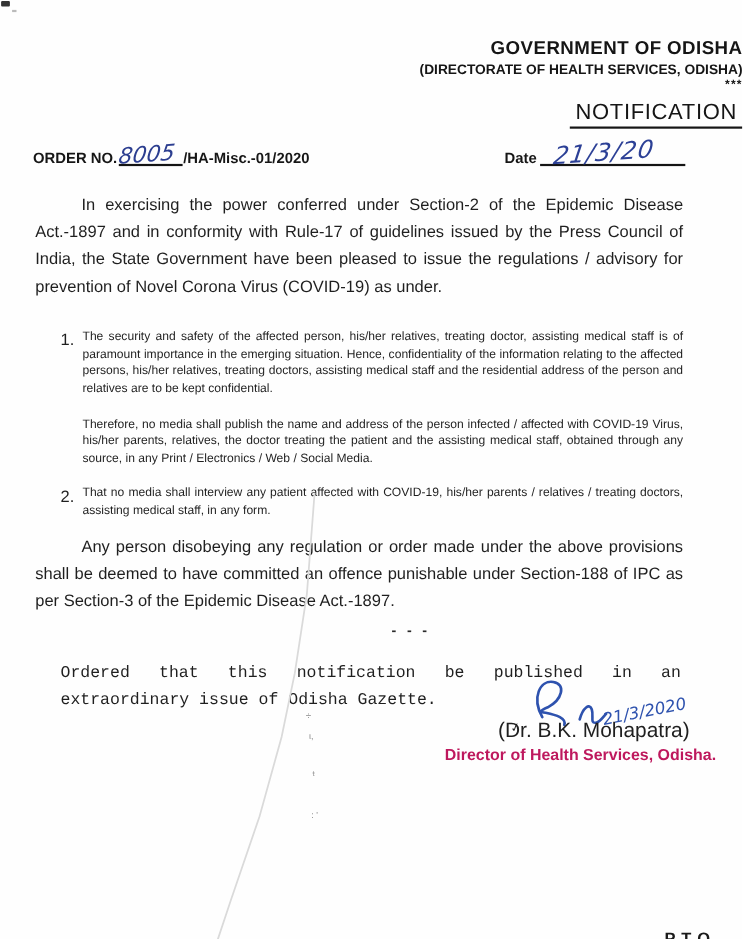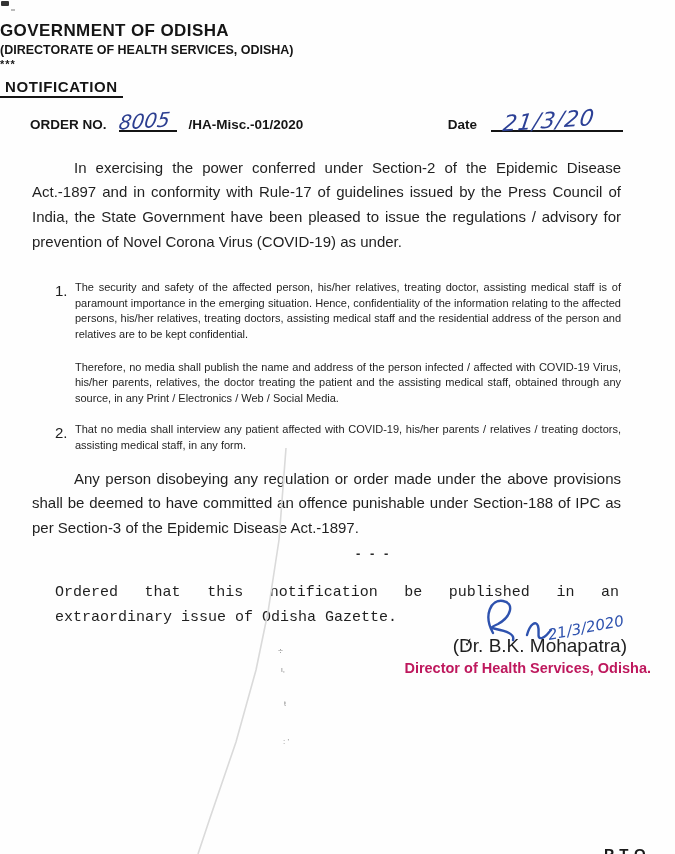--- a/index.html
+++ b/index.html
@@ -3,31 +3,31 @@
 <meta charset="utf-8">
 <style>
   html,body{margin:0;padding:0;background:#ffffff;}
   .page{
     position:relative;width:675px;height:854px;overflow:hidden;
     background:#fefefe;
     font-family:"Liberation Sans",sans-serif;
     color:#1f1f1f;
   }
   
-  .hdr{ text-align:left; padding-top:20px; color:#151515;}
+  .hdr{ text-align:right; padding-top:33px; color:#151515;}
   .h-gov{ font-size:17px; font-weight:bold; letter-spacing:.4px; line-height:1.3;}
   .h-dept{ font-size:18.5px; font-weight:bold; letter-spacing:.2px; line-height:1.3;}
   .h-dir{ font-size:12.5px; font-weight:bold; line-height:1.35;}
   .h-stars{ font-size:11px; font-weight:bold; line-height:.8; margin-top:1px; letter-spacing:1px;}
   .h-title-row{ margin-top:9px;}
-  .h-title{ display:inline-block; font-size:15px; font-weight:bold; letter-spacing:.6px;
+  .h-title{ display:inline-block; font-size:20px; font-weight:normal; letter-spacing:.6px;
     border-bottom:2.5px solid #151515; padding:0 5px 1px 5px;}
   
   .order-row{ display:flex; align-items:flex-end; margin:10px 52px 0 30px;
-    font-size:13.5px; font-weight:bold; color:#161616; height:24px;gap:11px;}
+    font-size:13.5px; font-weight:bold; color:#161616; height:24px;}
   .fill-line{ position:relative; border-bottom:2px solid #141414; align-self:flex-end; height:20px;}
   .fill-order{ width:58px; margin:0 1px;}
   .fill-date{ width:132px; margin-left:3px;}
   .spacer{ flex:1;}
   .hand{ position:absolute; font-family:"DejaVu Sans",sans-serif; font-style:italic;
     font-weight:normal; white-space:nowrap; pointer-events:none;}
   .hand-order{ left:0px; bottom:-3px; font-size:20px; color:#2c3e90;
     transform:rotate(-4deg) skewX(-12deg);}
   .hand-date{ left:12px; bottom:-3px; font-size:22px; color:#2c4096;
     transform:rotate(-4deg) skewX(-12deg); letter-spacing:1px;}

